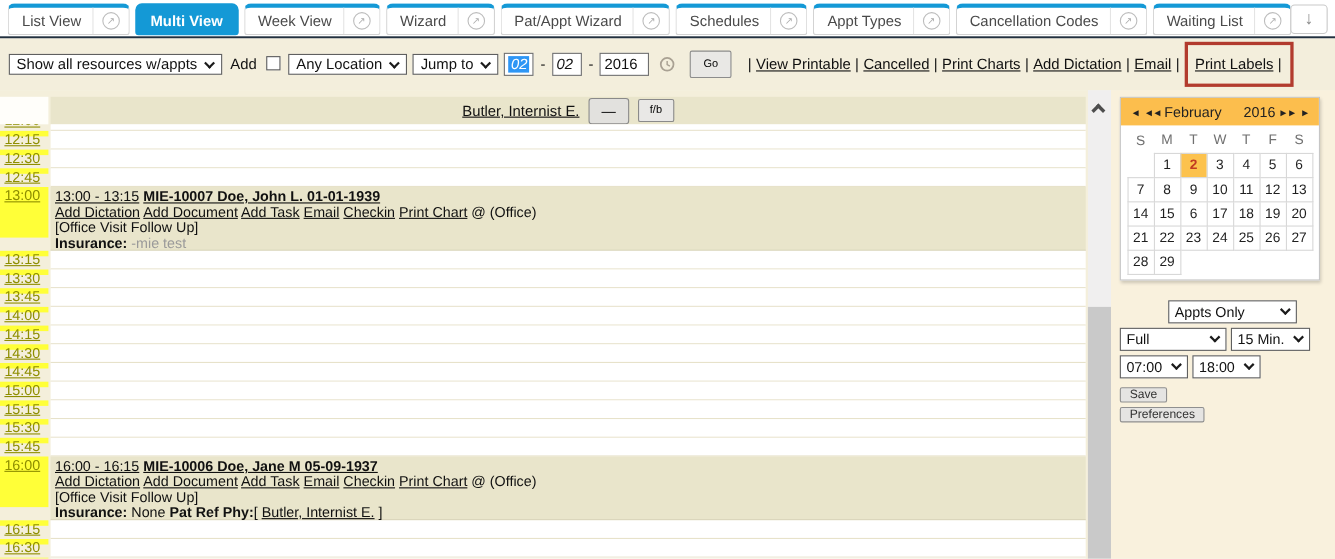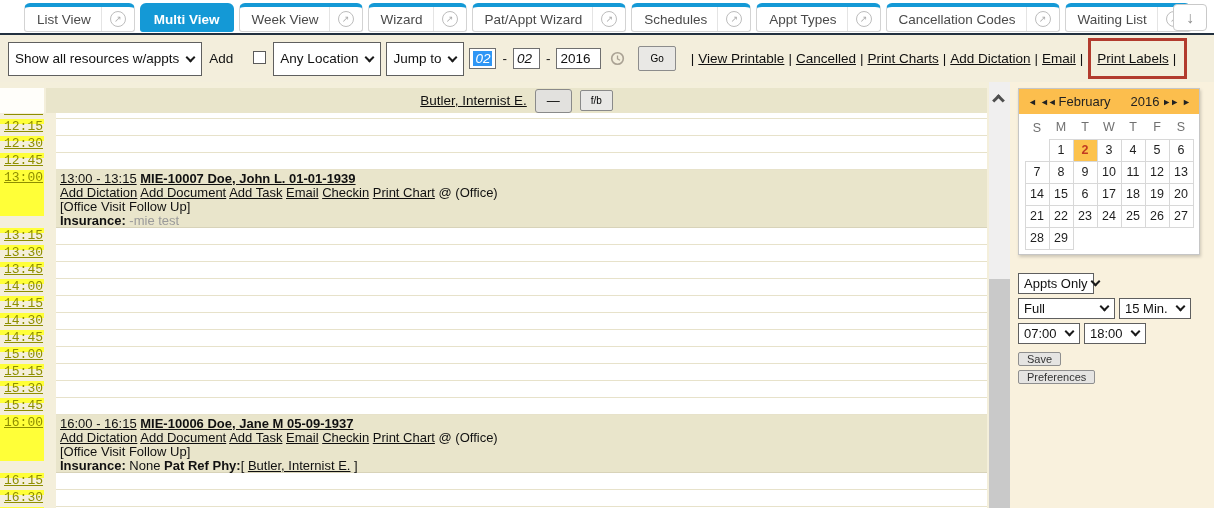--- a/index.html
+++ b/index.html
@@ -8,21 +8,21 @@
     position: relative; overflow: hidden; background: #fff;
     font-family: "Liberation Sans", sans-serif; font-size: 13.5px; color: #111;
   }
   a { color: #101010; text-decoration: underline; cursor: pointer; }
   .b { font-weight: bold; }
   .muted { color: #9A9A9A; }
 
   
   .tabbar { position: absolute; top: 0; left: 0; width: 100%; height: 35px;
     background: #fff; border-bottom: 2px solid var(--tabbar-line, #22303F); }
-  .tabs { display: flex; align-items: flex-start; gap: 5px; padding: 3px 0 0 24px; }
+  .tabs { display: flex; align-items: flex-start; gap: 5px; padding: 3px 0 0 7px; }
   .tab { display: inline-flex; align-items: center; height: 29px; background: #fff;
     border: 1px solid #D3D3D3; border-top: 4px solid var(--tab-blue, #1499D6);
     border-radius: 6px 6px 3px 3px; color: #4A4A4A; cursor: pointer; padding-left: 12px; white-space: nowrap; }
   .tab-label { padding-right: 10px; }
   .tab.active { background: var(--tab-blue, #1499D6); border-color: var(--tab-blue, #1499D6);
     color: #fff; font-weight: bold; padding: 0 13px; }
   .tab.active .tab-label { padding: 0; }
   .tab-ic-wrap { border-left: 1px solid #E4E4E4; align-self: stretch; display: flex;
     align-items: center; padding: 0 8px; }
   .popout { width: 16px; height: 16px; border: 1px solid #BDBDBD; border-radius: 50%;
@@ -30,24 +30,24 @@
   .expand-btn { position: absolute; right: 7px; top: 4px; width: 34px; height: 27px;
     background: #fff; border: 1px solid #C9C9C9; border-radius: 4px; display: flex;
     align-items: center; justify-content: center; color: #8F8F8F; font-weight: bold;
     font-size: 16px; cursor: pointer; }
 
   
   .toolbar { position: absolute; top: 35px; left: 0; width: 100%; height: 47px;
     background: var(--toolbar-bg, #F3EEDC); display: flex; align-items: center;
     padding: 0 8px; gap: 5px; white-space: nowrap; }
   .fselect { display: inline-flex; align-items: center; background: #fff;
-    border: 1px solid #5F5F5F; height: 34px; padding: 0 6px; cursor: pointer; white-space: nowrap; }
+    border: 1px solid #5F5F5F; height: 19px; padding: 0 6px; cursor: pointer; white-space: nowrap; }
   .chev { width: 7px; height: 7px; border-right: 2px solid #1B1B1B; border-bottom: 2px solid #1B1B1B;
     transform: rotate(45deg); margin: -3px 1px 0 8px; flex: none; }
-  .addwrap { display: inline-flex; align-items: center; gap: 20px; margin: 0 2px; }
+  .addwrap { display: inline-flex; align-items: center; gap: 9px; margin: 0 2px; }
   .checkbox { width: 13px; height: 13px; border: 1px solid #5A5A5A; background: #fff;
     display: inline-block; cursor: pointer; margin-top: -2px; }
   .dinput { background: #fff; border: 1px solid #6F6F6F; height: 21px;
     display: inline-flex; align-items: center; padding: 0 3px; }
   .dinput.w2 { width: 27px; font-style: italic; } .dinput.w4 { width: 45px; }
   .dsel { background: #2E96F5; color: #fff; padding: 0 2px; }
   .dsep { margin: 0 1px; }
   .clock { margin: 0 5px 0 4px; cursor: pointer; }
   .go-btn { height: 25px; padding: 0 11px; background: #E9E8E5; border: 1px solid #8C8C8C;
     border-radius: 2px; font-size: 10px; font-family: inherit; margin: 0 6px 0 3px; cursor: pointer; }
@@ -66,21 +66,21 @@
   .provider-head { flex: 1; background: var(--beige, #E9E5CB); display: flex;
     align-items: center; justify-content: center; gap: 8px; margin-right: 2px; }
   .dash-btn { width: 37px; height: 24px; background: #E2E1DE; border: 1px solid #8A8A8A;
     border-radius: 3px; font-size: 13px; font-family: inherit; cursor: pointer; }
   .fb-btn { width: 33px; height: 21px; background: #E9E8E6; border: 1px solid #8A8A8A;
     border-radius: 2px; font-size: 10px; font-family: inherit; cursor: pointer; }
   .rows { position: absolute; top: 31px; left: 0; right: 0; bottom: 0; overflow: hidden; }
   .srow { display: flex; height: 17px; }
   .srow.partial { margin-top: -11px; }
   .srow.appt { height: 58px; }
-  .tcellw { width: 44px; flex: none; margin-right: 12px; padding-bottom: 12px; font-family: Liberation Mono, monospace; }
+  .tcellw { width: 44px; flex: none; margin-right: 2px; padding-bottom: 12px; }
   .tcell { display: block; height: 100%; background: var(--slot-yellow, #FFFF38);
     color: var(--time-link, #8E8E00); font-size: 13px; padding-left: 4px; line-height: 15px; }
   .ccell { flex: 1; background: #fff; border-bottom: 1px solid #E7E2CA; margin-right: 2px; cursor: pointer; }
   .srow.appt .ccell { background: var(--beige, #E9E5CB); border-bottom-color: #D8D3B9;
     padding: 2px 0 0 4px; cursor: default; }
   .aline { font-size: 13px; line-height: 14px; white-space: nowrap; }
 
   
   .vscroll { width: 21px; flex: none; background: #F0EFEF; position: relative; cursor: pointer; }
   .scroll-up { position: absolute; top: 14px; left: 5px; width: 9px; height: 9px;
@@ -100,21 +100,21 @@
   .cal-table th { width: 24px; height: 23px; font-size: 12.5px; font-weight: normal;
     color: #707070; text-align: center; }
   .cal-table td { width: 24px; height: 22px; font-size: 12.5px; text-align: center; color: #1F1F1F; }
   .cal-table td.date { border: 1px solid #D8D8D8; cursor: pointer; }
   .cal-table td.selected { background: var(--selected-day-bg, #FCC24D);
     color: var(--selected-day-red, #C23B22); font-weight: bold; }
   .ctl-row { display: flex; gap: 4px; margin-top: 4px; }
   .ctl-row.first { margin-top: 18px; }
   .fselect.sm { height: 21px; font-size: 13px; justify-content: space-between; padding: 0 5px; }
   .fselect.sm .chev { margin-left: 4px; }
-  .w-view { width: 76px; } .w-size { width: 97px; } .w-int { width: 72px; } .w-time { width: 62px; }
+  .w-view { width: 117px; margin-left: 44px; } .w-size { width: 97px; } .w-int { width: 72px; } .w-time { width: 62px; }
   .save-btn, .prefs-btn { display: block; height: 14px; padding: 0 8px; font-size: 11px;
     font-family: inherit; color: #333; background: #E5E4E2; border: 1px solid #8F8F8F;
     border-radius: 2px; cursor: pointer; }
   .save-btn { margin-top: 8px; }
   .prefs-btn { margin-top: 4px; }
 </style>
 </head>
 <body>
 
 <div class="tabbar">

